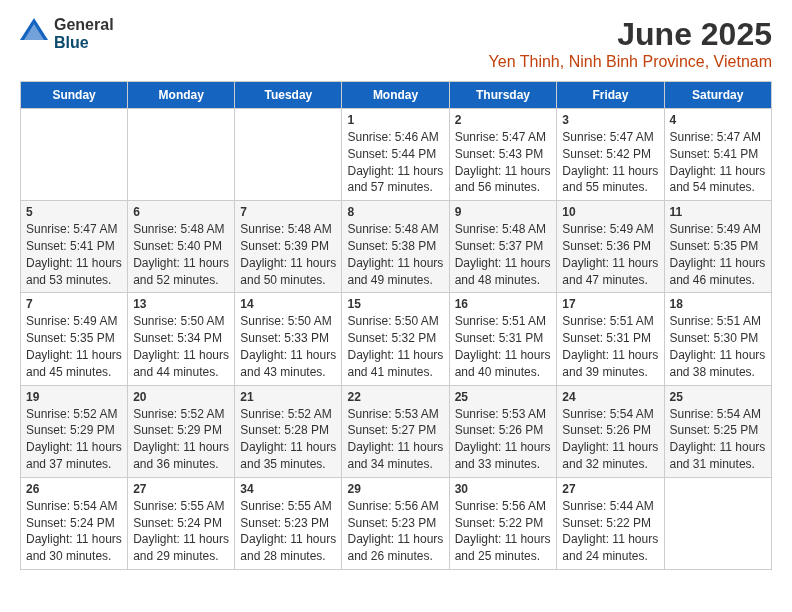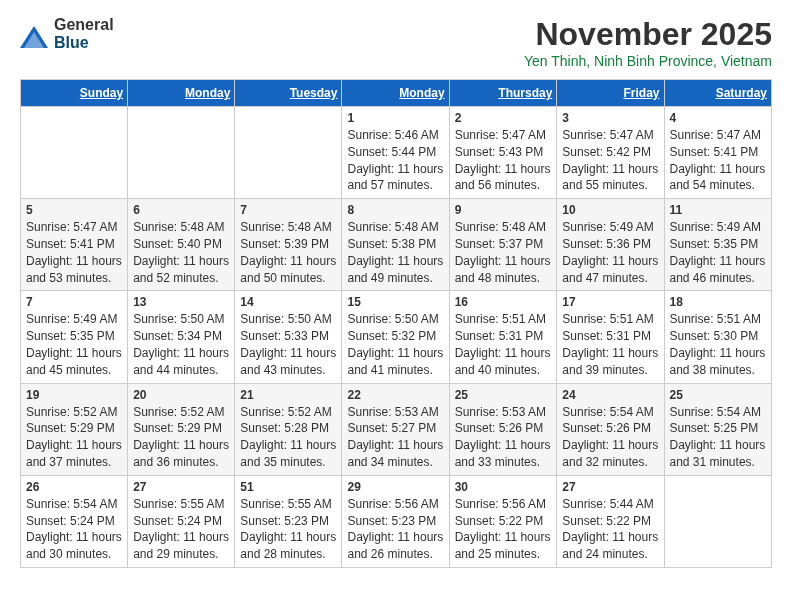--- a/index.html
+++ b/index.html
@@ -11,49 +11,48 @@
       padding: 16px 20px;
     }
     .header-area {
       display: flex;
       align-items: flex-start;
       justify-content: space-between;
       margin-bottom: 10px;
     }
     .logo {
       display: flex;
-      align-items: flex-end;
+      align-items: flex-start;
       gap: 4px;
     }
     .title-area {
       text-align: right;
     }
     .month-title {
       font-size: 32px;
       font-weight: bold;
       color: #333;
     }
     .subtitle {
-      font-size: 14px;
-      color: #15803d;
+      font-size: 16px;
+      color: #c2410c;
     }
     .calendar {
       width: 100%;
       border-collapse: collapse;
       font-size: 10.5px;
     }
     .calendar thead tr th {
       background: #1565c0;
       color: #fff;
       padding: 6px 4px;
-      text-align: right;
+      text-align: center;
       font-size: 12px;
       font-weight: bold;
       border: 1px solid #ccc;
-      text-decoration: underline;
     }
     .calendar tbody tr td {
       border: 1px solid #ccc;
       vertical-align: top;
       padding: 4px 5px;
       width: 113px;
       min-height: 80px;
       height: 80px;
     }
     .calendar tbody tr:nth-child(even) td {
@@ -86,21 +85,21 @@
     <svg width="30" height="28" viewBox="0 0 30 28">
       <polygon points="14,2 28,24 0,24" fill="#1565c0"></polygon>
       <polygon points="14,8 24,24 4,24" fill="#fff" opacity="0.4"></polygon>
     </svg>
     <div>
       <span style="font-size:16px;font-weight:bold;color:#333;">General</span><br>
       <span style="font-size:16px;font-weight:bold;color:#0c4a6e;">Blue</span>
     </div>
   </div>
   <div class="title-area">
-    <div class="month-title">November 2025</div>
+    <div class="month-title">June 2025</div>
     <div class="subtitle">Yen Thinh, Ninh Binh Province, Vietnam</div>
   </div>
 </div>
 
 <table class="calendar">
   <thead>
     <tr>
     <th>Sunday</th>
         <th>Monday</th>
         <th>Tuesday</th>
@@ -306,21 +305,21 @@
 and 30 minutes.</div>
         </td>
         <td>
           <span class="day-number">27</span>
           <div class="day-info" style="white-space: pre-line;">Sunrise: 5:55 AM
 Sunset: 5:24 PM
 Daylight: 11 hours
 and 29 minutes.</div>
         </td>
         <td>
-          <span class="day-number">51</span>
+          <span class="day-number">34</span>
           <div class="day-info" style="white-space: pre-line;">Sunrise: 5:55 AM
 Sunset: 5:23 PM
 Daylight: 11 hours
 and 28 minutes.</div>
         </td>
         <td>
           <span class="day-number">29</span>
           <div class="day-info" style="white-space: pre-line;">Sunrise: 5:56 AM
 Sunset: 5:23 PM
 Daylight: 11 hours

